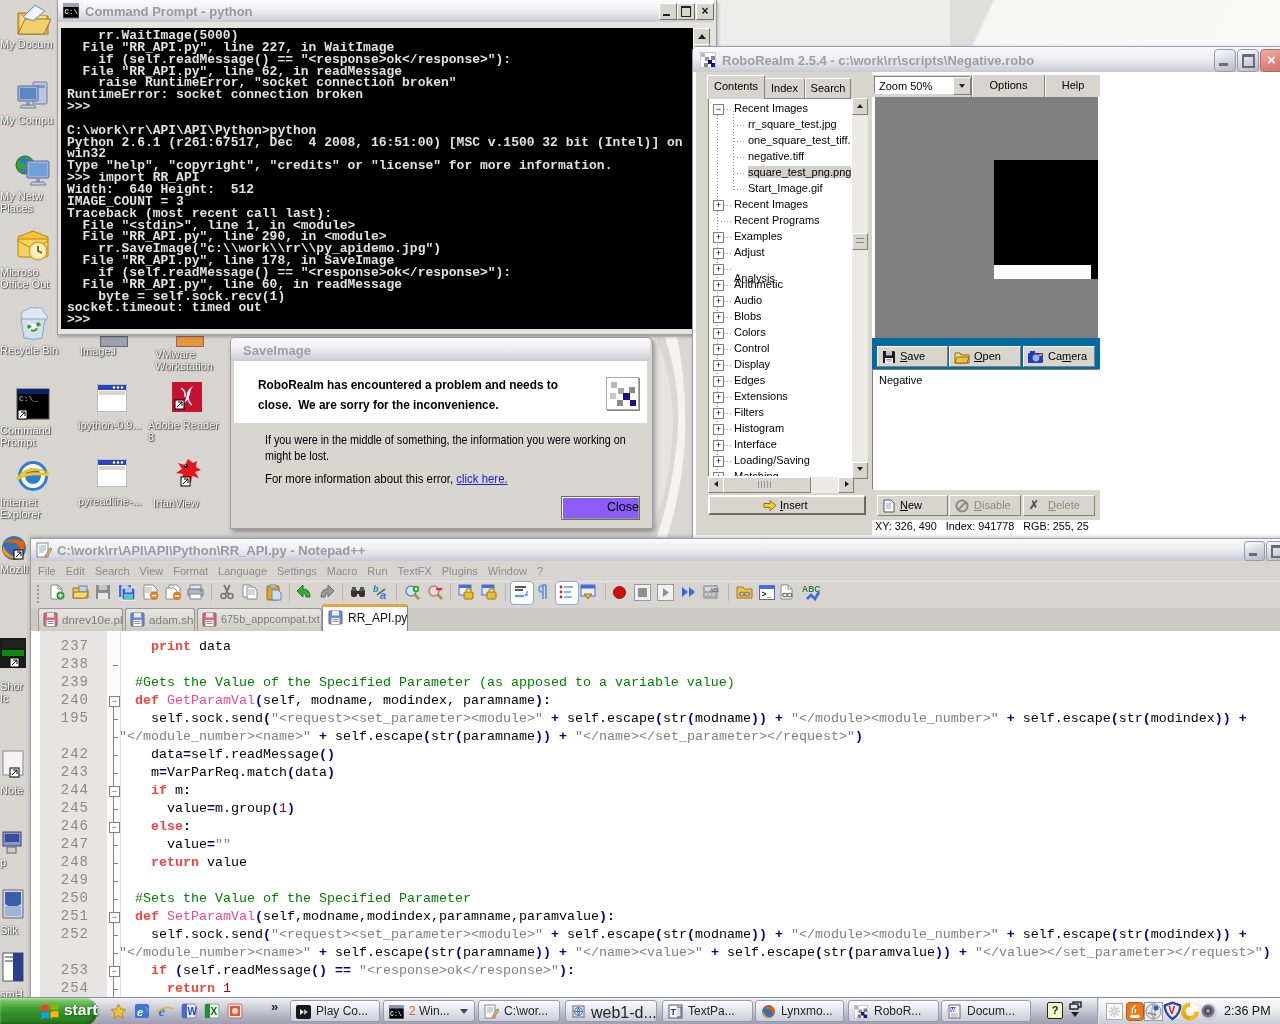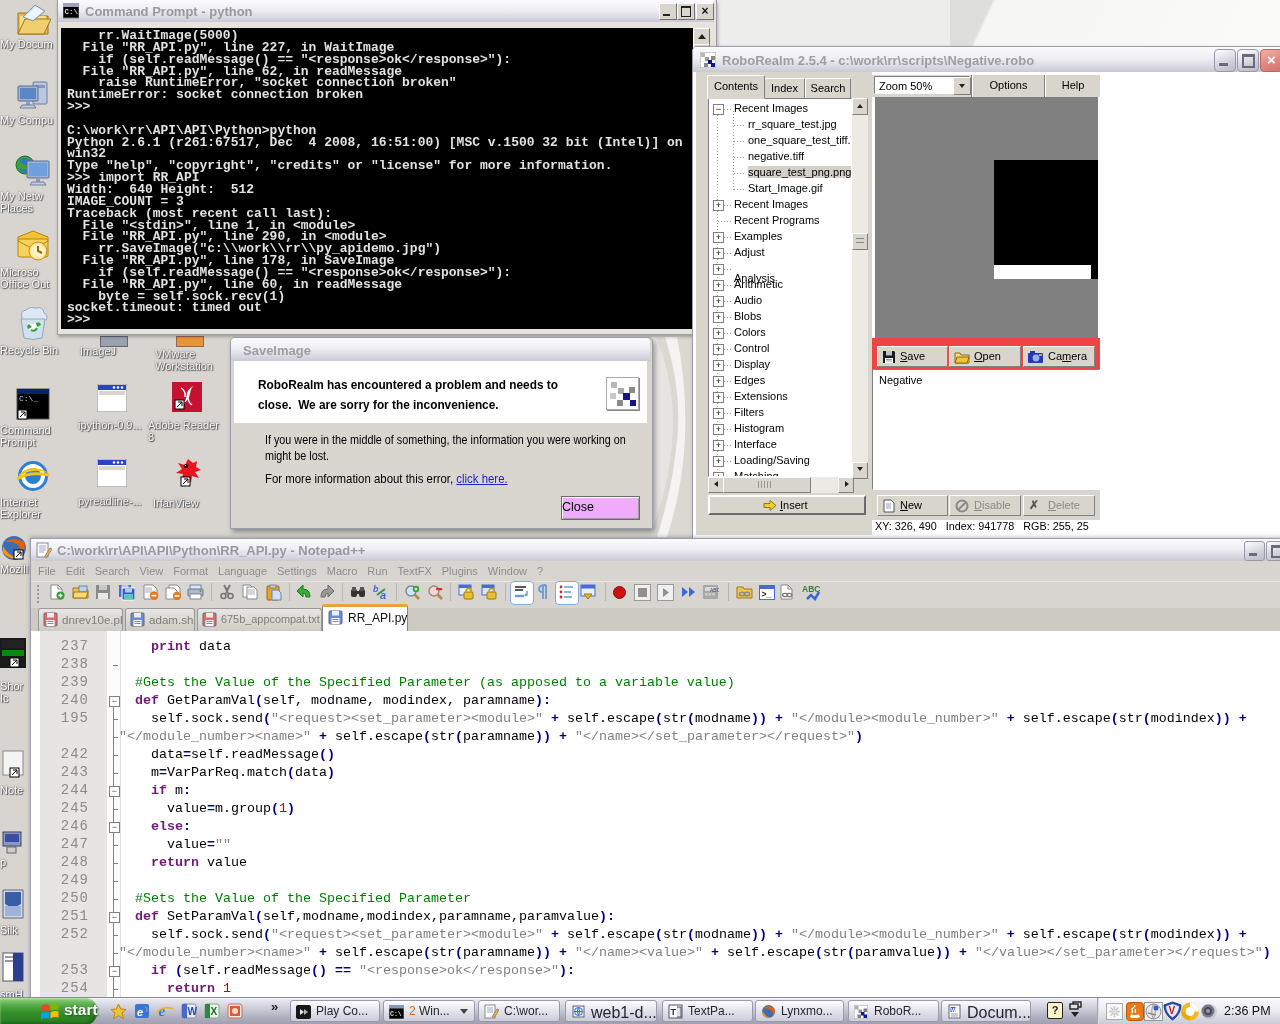--- a/index.html
+++ b/index.html
@@ -9,24 +9,24 @@
 .sunken{background:#fff;border:1px solid;border-color:#808080 #ffffff #ffffff #808080}
 
 .tbar{background:linear-gradient(180deg,#fbfbfd 0%,#eeeef4 45%,#d8d8e2 80%,#c9c9d6 100%)}
 .ttext{font-weight:bold;font-size:13px;color:#9d9da4;white-space:nowrap}
 
 .dlabel{position:absolute;text-align:left;font-size:11px;color:#fff;text-shadow:1px 1px 1px #555,0 0 2px #444;line-height:12px}
 
 .con{font-family:"Liberation Mono",monospace;font-weight:bold;font-size:12.99px;line-height:11.85px;color:#e2e2e2;white-space:pre}
 
 .code{font-family:"Liberation Mono",monospace;font-size:13.33px;line-height:18px;color:#000;white-space:pre}
-.k{color:#701a75;font-weight:bold}
+.k{color:#ef4444;font-weight:bold}
 .s{color:#808080}
 .c{color:#008000}
-.f{color:#000000}
+.f{color:#ec4899}
 .o{color:#000080;font-weight:bold}
 .n{color:#c00000}
 .num{font-family:"Liberation Mono",monospace;font-size:14px;color:#8a8a8a;text-align:right;white-space:pre;letter-spacing:1px}
 </style></head>
 <body>
 <div id="screen">
 
   <div class="abs" style="left:700px;top:0;width:580px;height:48px;background:#ededeb"></div>
   <div class="abs" style="left:950px;top:0;width:330px;height:48px;background:linear-gradient(115deg,#dededd 0%,#dededd 12%,#f6f6f5 13%,#fafaf9 100%)"></div>
   <div class="abs" style="left:651px;top:337px;width:41px;height:200px;background:#dbd8d4">
@@ -372,21 +372,21 @@
             <span style="display:block;height:100%;border-left:1px solid #fff">Options</span>
           </div>
         <div class="abs" style="left:172px;top:0;width:55px;height:22px;border-left:1px solid #808080;font-size:11px;text-align:center;line-height:21px">
             <span style="display:block;height:100%;border-left:1px solid #fff">Help</span>
           </div>
       </div>
       <div class="abs" style="left:3px;top:25px;width:223px;height:241px;background:#808080">
         <div class="abs" style="left:119px;top:63px;width:104px;height:119px;background:#000"></div>
         <div class="abs" style="left:119px;top:168px;width:97px;height:14px;background:#fff"></div>
       </div>
-      <div class="abs" style="left:0;top:266px;width:228px;height:47px;background:#ef4444">
+      <div class="abs" style="left:0;top:266px;width:228px;height:47px;background:#0369a1">
         <div class="abs raised" style="left:5px;top:8px;width:71px;height:21px;font-size:11px;box-sizing:border-box">
           <svg class="abs" style="left:4px;top:3px" width="14" height="14" viewBox="0 0 14 14">
               <path d="M1 1 L12 1 L13 2 L13 13 L1 13 Z" fill="#1a1a1a"></path>
               <rect x="4" y="1" width="6" height="4.5" fill="#b8c4cc"></rect>
               <rect x="3" y="8" width="8" height="5" fill="#fff"></rect>
               <path d="M4 9.5 L10 9.5 M4 11 L10 11" stroke="#99a"></path>
             </svg>
           <span class="abs" style="left:22px;top:3px"><span style="text-decoration:underline">S</span>ave</span>
         </div>
         <div class="abs raised" style="left:77px;top:8px;width:72px;height:21px;font-size:11px;box-sizing:border-box">
@@ -446,21 +446,21 @@
             <rect x="21" y="8" width="6" height="6" fill="#8a8a8a"></rect>
             <rect x="15" y="14" width="7" height="7" fill="#14148c"></rect>
             <rect x="9" y="21" width="6" height="6" fill="#8a8a8a"></rect>
             <rect x="22" y="21" width="6" height="6" fill="#14148c"></rect>
             <rect x="2" y="14" width="6" height="6" fill="#c8c8c8"></rect>
           </svg>
       </div>
     </div>
     <div class="abs" style="left:34px;top:95px;width:380px;font-size:12.4px;color:#000;line-height:15.5px;white-space:nowrap;transform:scaleX(.87);transform-origin:0 0">If you were in the middle of something, the information you were working on<br>might be lost.</div>
     <div class="abs" style="left:34px;top:134px;width:390px;font-size:12.4px;transform:scaleX(.92);transform-origin:0 0;color:#000">For more information about this error, <span style="color:#2222cc;text-decoration:underline">click here.</span></div>
-    <div class="abs" style="left:330px;top:158px;width:77px;height:22px;background:#f0abfc;border:1px solid #6a6a6a;box-shadow:inset 1px 1px 0 #fff,inset -1px -1px 0 #9a9a9a;font-size:12.5px;text-align:left;line-height:21px">Close</div>
+    <div class="abs" style="left:330px;top:158px;width:77px;height:22px;background:#8b5cf6;border:1px solid #6a6a6a;box-shadow:inset 1px 1px 0 #fff,inset -1px -1px 0 #9a9a9a;font-size:12.5px;text-align:right;line-height:21px">Close</div>
   </div>
 
   <div class="abs" id="npp" style="left:30px;top:538px;width:1252px;height:470px;background:#d8d5d0;border:1px solid #9c9caa;border-bottom:none;box-shadow:0 -1px 4px rgba(0,0,0,.25)">
     <div class="abs tbar" style="left:0;top:0;width:1250px;height:22px">
       <svg class="abs" style="left:5px;top:3px" width="16" height="16" viewBox="0 0 16 16">
           <rect x="1" y="1" width="11" height="14" fill="#fff" stroke="#888"></rect>
           <path d="M3 4 L10 4 M3 6 L10 6 M3 8 L10 8 M3 10 L8 10" stroke="#9ab"></path>
           <path d="M9 14 L14 6 L16 7 L11 15 L9 15.5 Z" fill="#e8b830" stroke="#987"></path>
         </svg>
       <div class="abs ttext" style="left:26px;top:4px;color:#98989e">C:\work\rr\API\API\Python\RR_API.py - Notepad++</div>
@@ -863,21 +863,21 @@
         </svg>
       <span style="position:absolute;left:25px;top:3px;font-size:12px;color:#26262e;white-space:nowrap">RoboR...</span>
       </div>
     <div class="abs" style="left:941px;top:2px;width:90px;height:22px;border-radius:3px;background:linear-gradient(180deg,#fdfdfe 0%,#e3e3ec 50%,#cdcdda 100%);border:1px solid #9a9aac;box-shadow:inset 0 1px 0 #fff;box-sizing:border-box">
       <svg style="position:absolute;left:5px;top:3px" width="15" height="15" viewBox="0 0 15 15">
           <rect x="2" y="1" width="11" height="13" fill="#fff" stroke="#667"></rect>
           <rect x="3.5" y="3" width="5" height="5" fill="#3a5ac8"></rect>
           <text x="4" y="7.8" font-size="5.5" fill="#fff" font-weight="bold">W</text>
           <path d="M4 10 L11 10 M4 12 L11 12" stroke="#99a"></path>
         </svg>
-      <span style="position:absolute;left:25px;top:3px;font-size:16px;color:#26262e;white-space:nowrap">Docum...</span>
+      <span style="position:absolute;left:25px;top:3px;font-size:12px;color:#26262e;white-space:nowrap">Docum...</span>
       </div>
     <div class="abs" style="left:460px;top:11px;width:0;height:0;border:4px solid transparent;border-top:5px solid #444"></div>
 
     <div class="abs" style="left:1047px;top:4px;width:14px;height:15px;background:#f8f4c8;border:1.5px solid #222;border-radius:2px;font-size:11px;font-weight:bold;text-align:center;line-height:14px;color:#223">?</div>
     <svg style="position:absolute;left:1069px;top:3px" width="13" height="9" viewBox="0 0 13 9">
         <rect x="4" y="1" width="8" height="5" fill="none" stroke="#222" stroke-width="1.4"></rect>
         <rect x="1" y="3" width="8" height="5" fill="#dfe0ea" stroke="#222" stroke-width="1.4"></rect>
       </svg>
     <div class="abs" style="left:1071px;top:14px;width:0;height:0;border:4px solid transparent;border-top:5px solid #222"></div>
 

